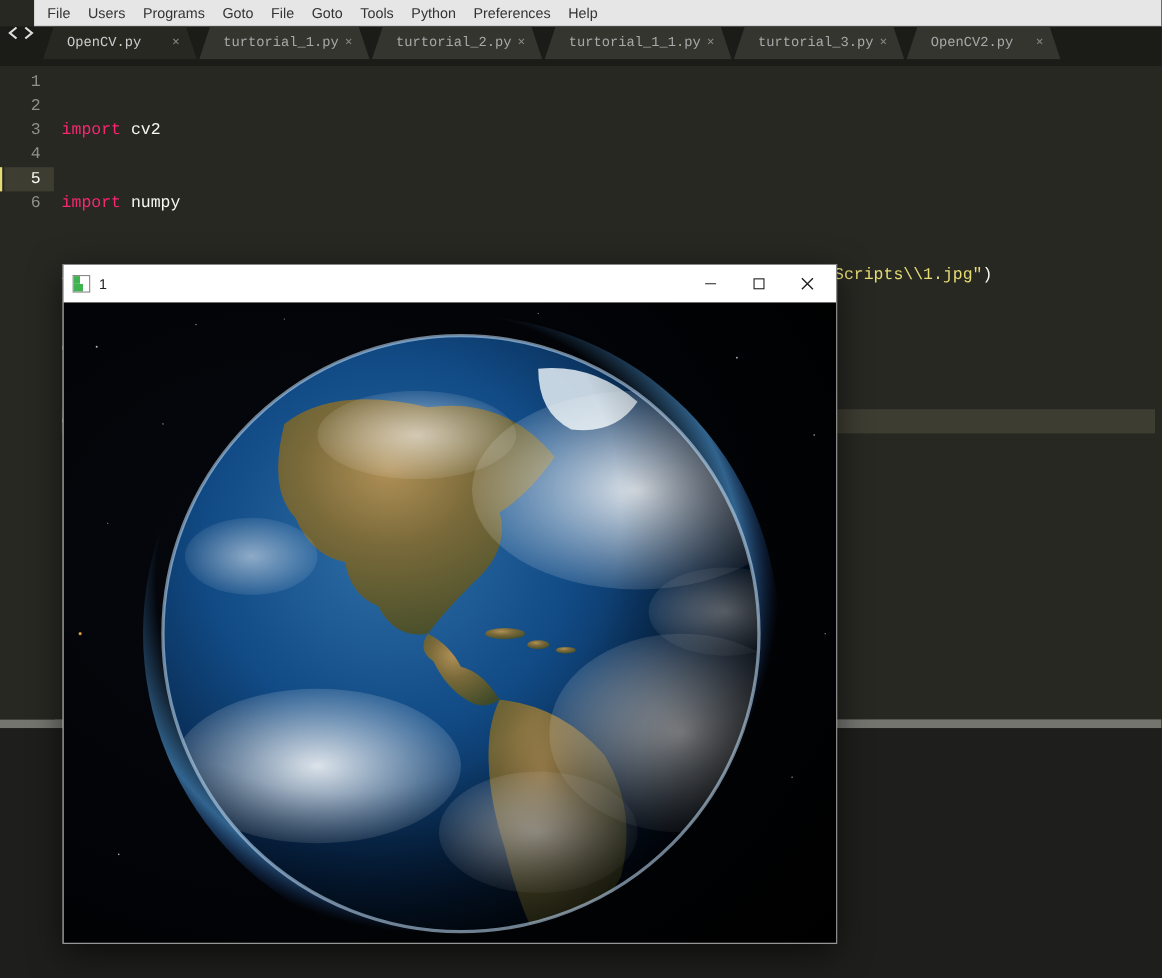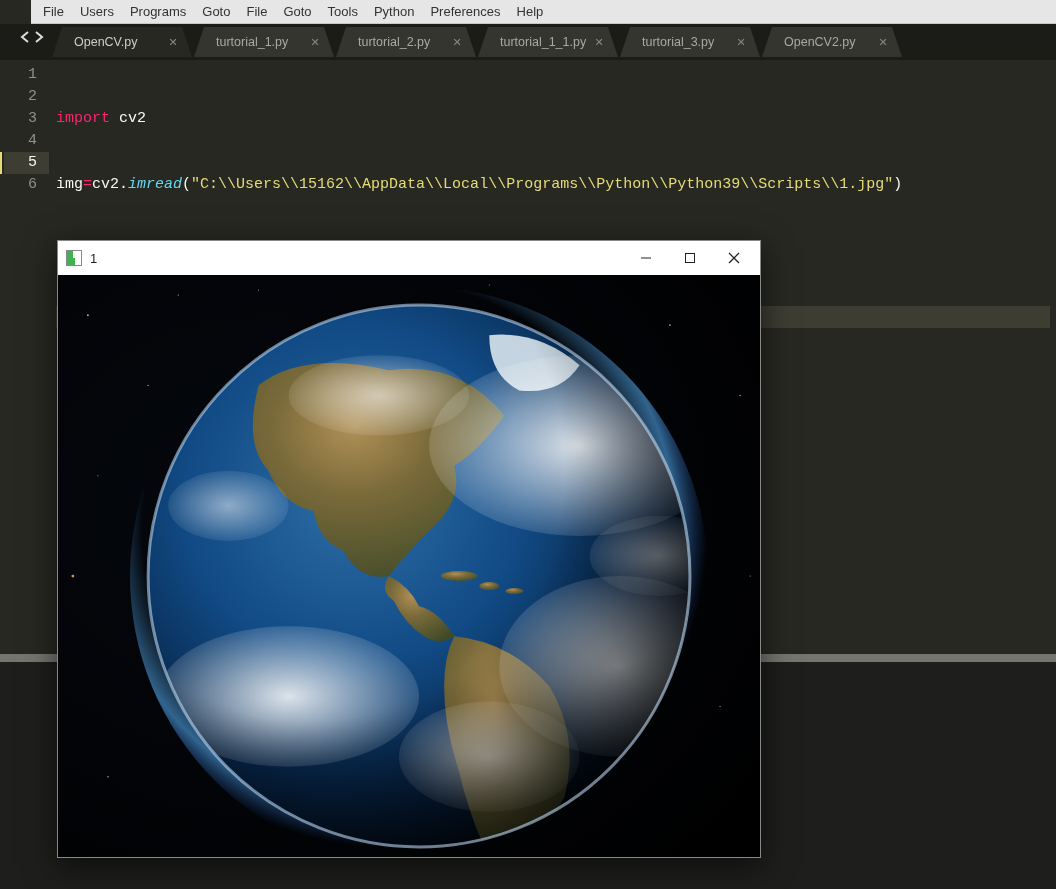--- a/index.html
+++ b/index.html
@@ -46,23 +46,24 @@
   .menubar .menuitem{
     padding:2px 8px;
     color:var(--menubar-text);
     cursor:default;
     font-size:13px;
   }
   
   .tabbar{
     height:36px;
     background:var(--tabbar);
-    display:flex;align-items:center;
+    display:flex;align-items:flex-start;
     position:relative;
-    padding-left:14px;
+    padding-left:1px;
+    font-family:Liberation Mono, monospace;
   }
   .nav-arrows{
     display:flex;gap:4px;
     padding:0 8px 10px 6px;
     align-items:center;
   }
   .nav-arrows svg{display:block;}
   .tab{
     position:relative;
     height:30px;
@@ -250,20 +251,21 @@
   <div class="gutter" style="position:relative;">
     <div class="ln">1</div>
     <div class="ln">2</div>
     <div class="ln">3</div>
     <div class="ln">4</div>
     <div class="ln active">5</div>
     <div class="ln">6</div>
   </div>
   <div class="code">
     <div class="line"><span class="kw">import</span><span class="plain"> cv2</span></div>
+    <div class="line"><span class="kw">import</span><span class="plain"> numpy</span></div>
     <div class="line"><span class="plain">img</span><span class="op">=</span><span class="plain">cv2.</span><span class="fn">imread</span><span class="plain">(</span><span class="str">"C:\\Users\\15162\\AppData\\Local\\Programs\\Python\\Python39\\Scripts\\1.jpg"</span><span class="plain">)</span></div>
     <div class="line"><span class="plain">cv2.</span><span class="fn">imshow</span><span class="plain">(</span><span class="str">"1"</span><span class="plain">,</span><span class="plain">img</span><span class="plain">)</span></div>
     <div class="line cur"><span class="plain">cv2.</span><span class="fn">waitKey</span><span class="plain">(</span><span class="num">0</span><span class="plain">)</span></div>
     <div class="line"></div>
   </div>
 </div>
 
 <div class="splitter"></div>
 
 <div class="console"></div>

